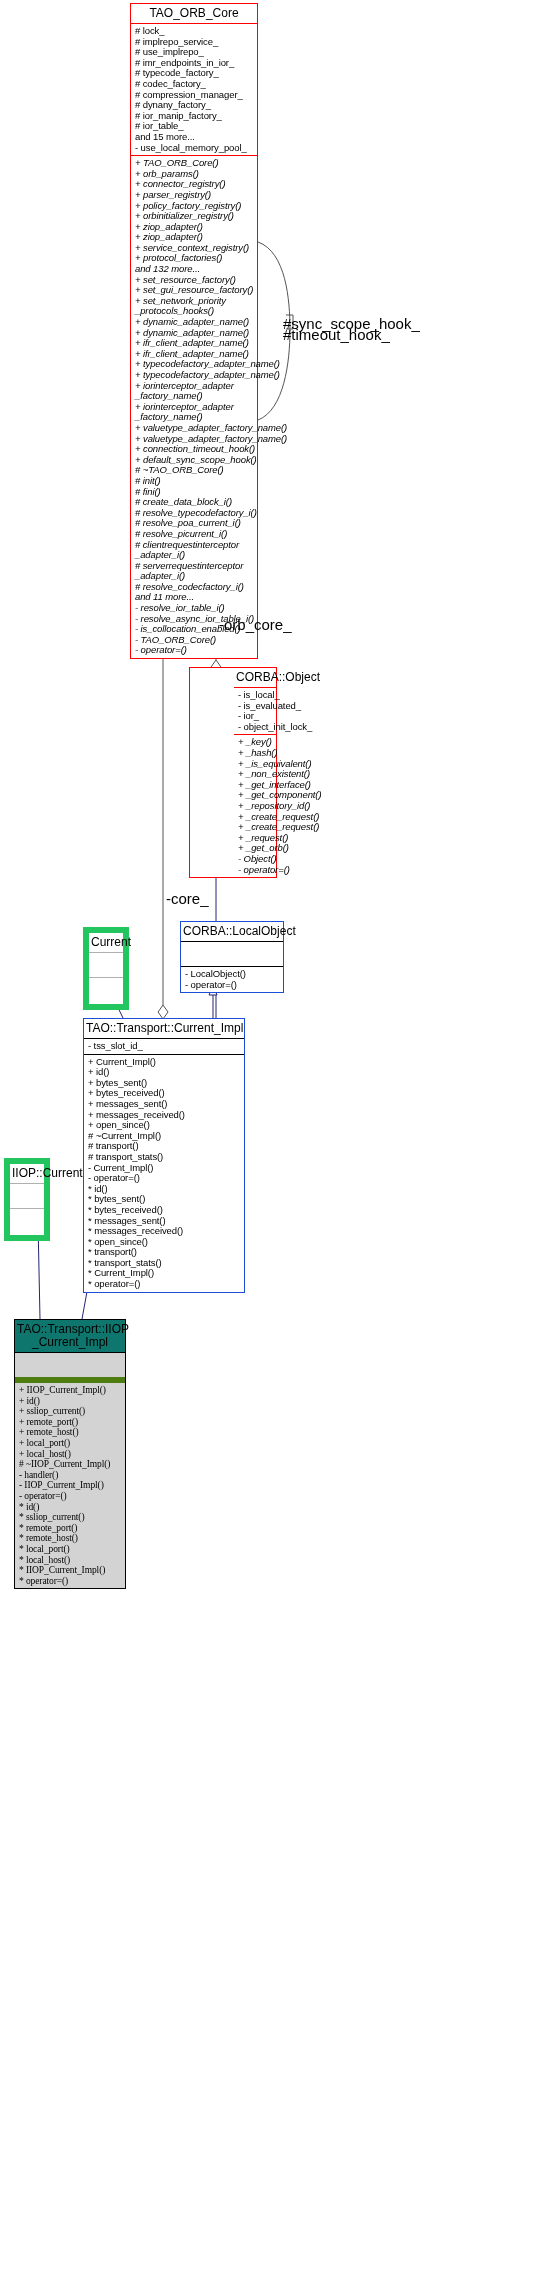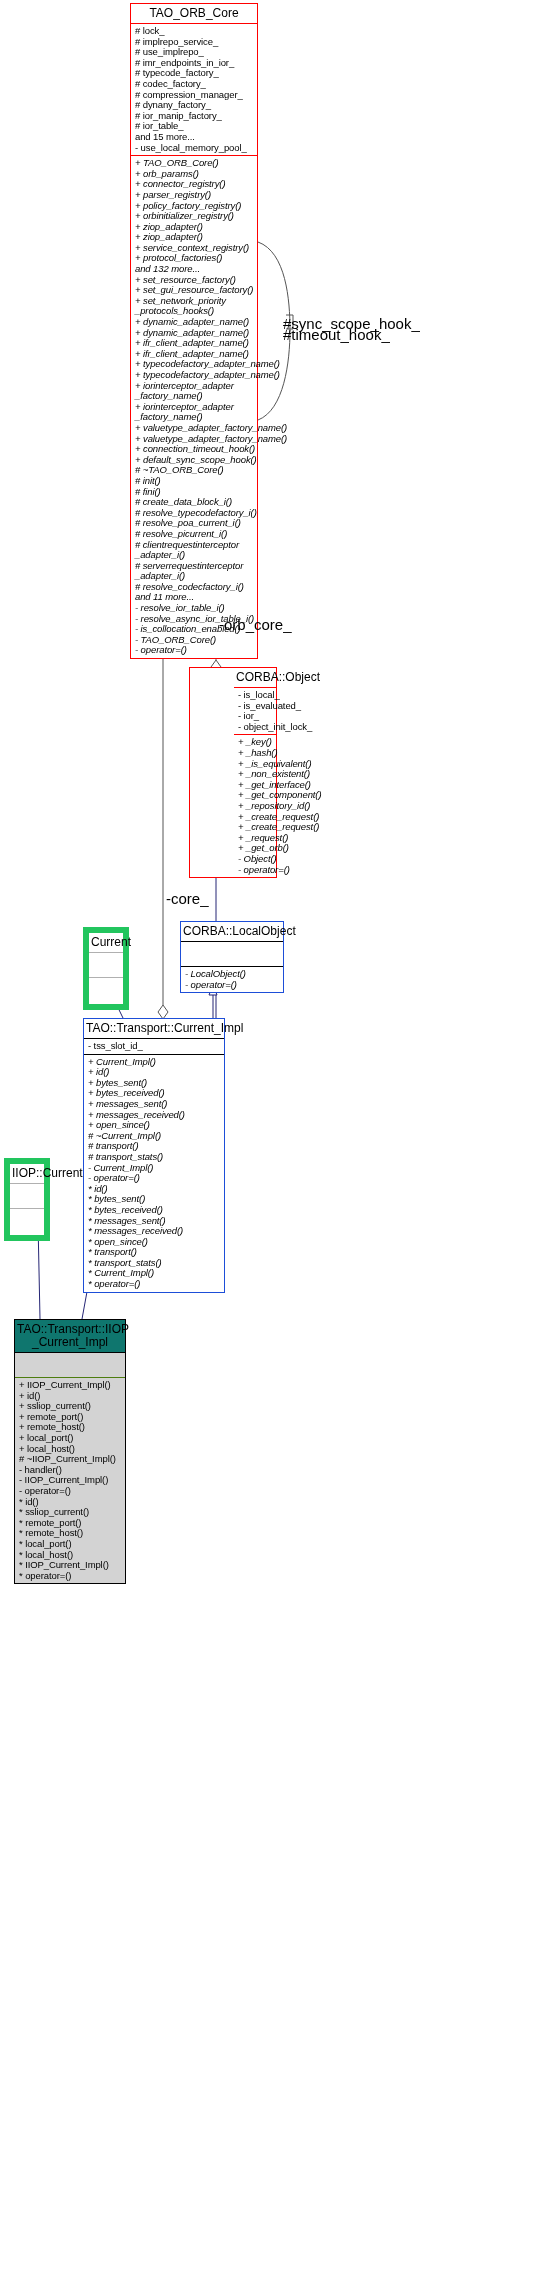--- a/index.html
+++ b/index.html
@@ -16,45 +16,45 @@
             letter-spacing:-0.1px;}
 
   
   .red{border:1.2px solid #ff0000;}
   .red > .title{border-bottom:1.2px solid #ff0000;}
   .red > .sec + .sec{border-top:1.2px solid #ff0000;font-style:italic;}
 
   
   .blk{border:1px solid #1d4ed8;}
   .blk > .title{border-bottom:1px solid #000000;}
-  .blk > .sec + .sec{border-top:1px solid #000000;font-style:italic;}
+  .blk > .sec + .sec{border-top:1px solid #000000;}
 
   
   .gry{border:6px solid #22c55e;}
   .gry > .title{border-bottom:1px solid #b0b0b0;}
   .gry > .sec + .sec{border-top:1px solid #b0b0b0;}
 
   
   .fill{background:#0f766e;border:1px solid #000000;}
   .fill > .title{border-bottom:1px solid #000000;}
-  .fill > .sec + .sec{border-top:1px solid #4d7c0f;}
+  .fill > .sec + .sec{border-top:6px solid #4d7c0f;font-family:Liberation Serif, serif;}
   .fill > .sec{background:#d3d3d3;}
 
   .emptysec{height:20px;}
   .emptysec2{height:22px;}
 
   .edgelabel{position:absolute;font-size:15px;color:#000;white-space:nowrap;
              line-height:11px;background:transparent;}
 
   
   #n-orbcore{left:130px;top:3px;width:128px;}
   #n-corbaobject{left:189px;top:667px;width:88px;padding-left:44px;}
   #n-current{left:83px;top:927px;width:46px;}
   #n-localobject{left:180px;top:921px;width:104px;}
-  #n-currentimpl{left:83px;top:1018px;width:142px;}
+  #n-currentimpl{left:83px;top:1018px;width:162px;}
   #n-iiopcurrent{left:4px;top:1158px;width:46px;}
   #n-iiopcurrentimpl{left:14px;top:1319px;width:112px;}
 </style>
 </head>
 <body>
 
 <div id="canvas">
 
   <svg class="edges" viewBox="0 0 535 2291">
     <defs>

